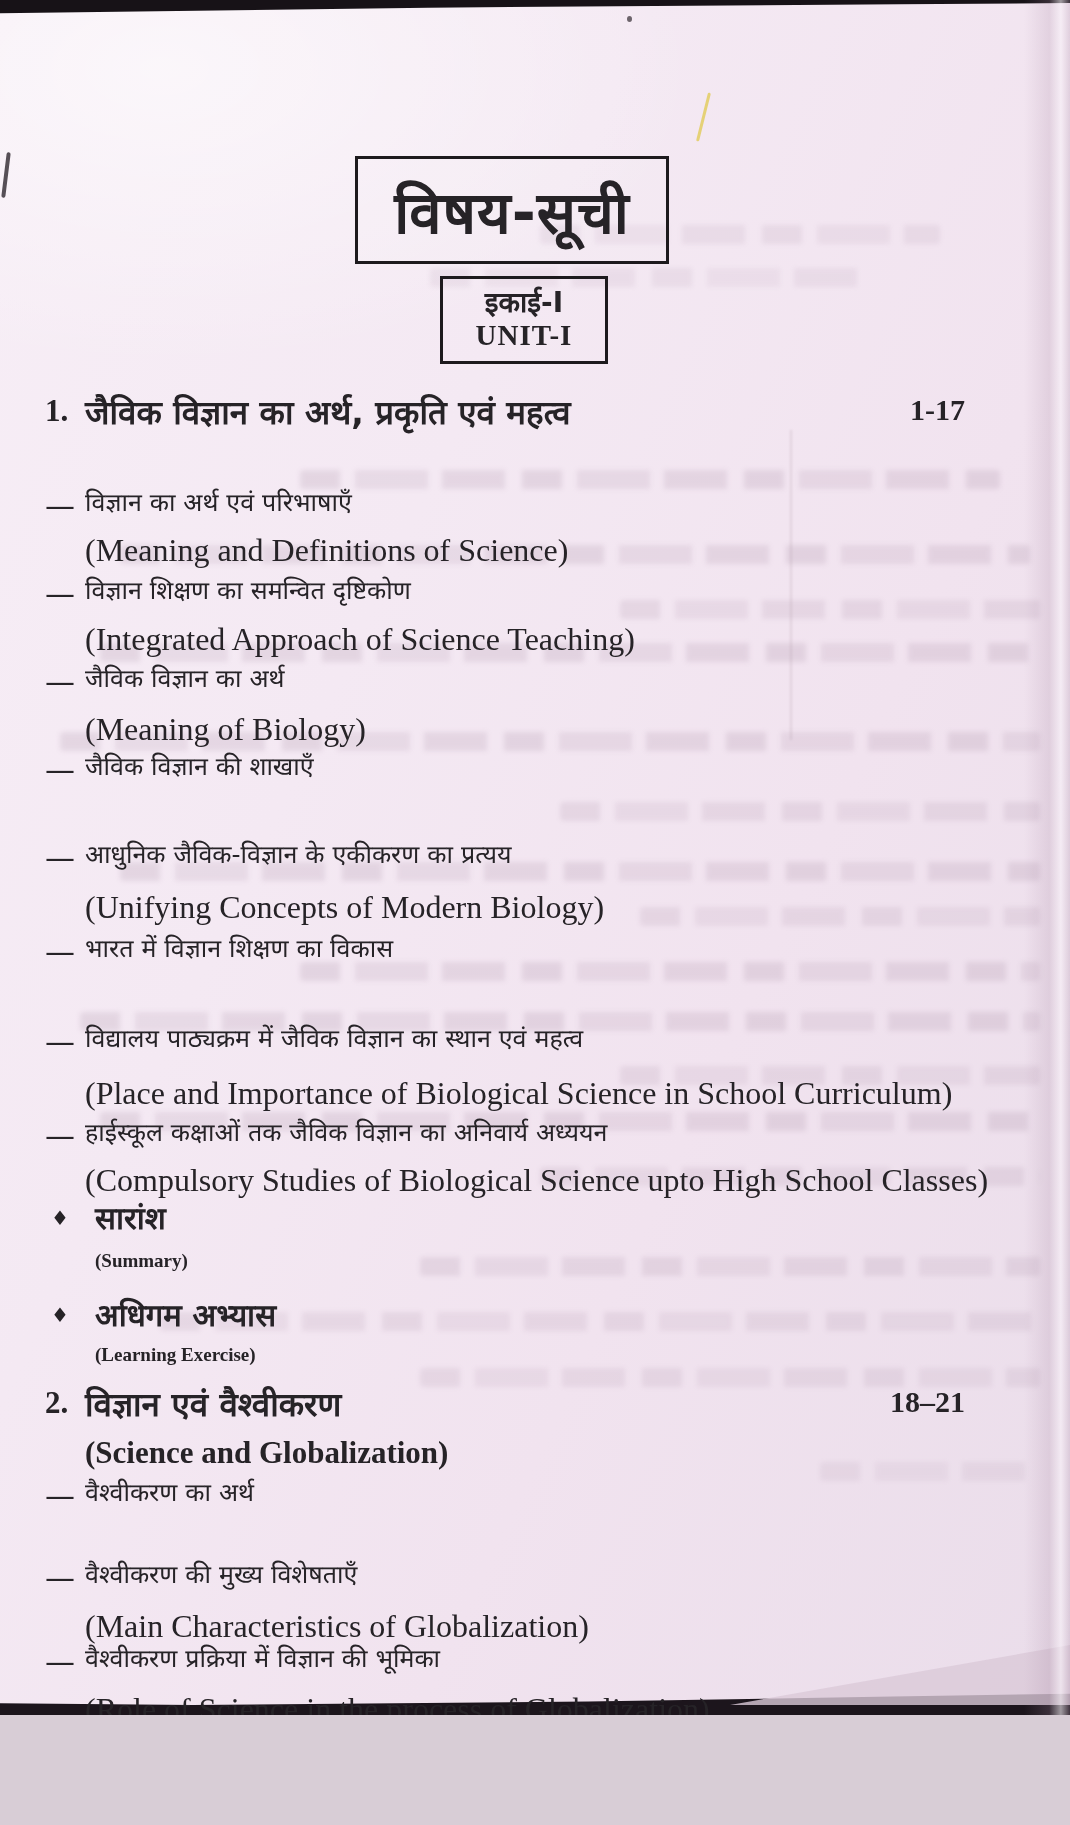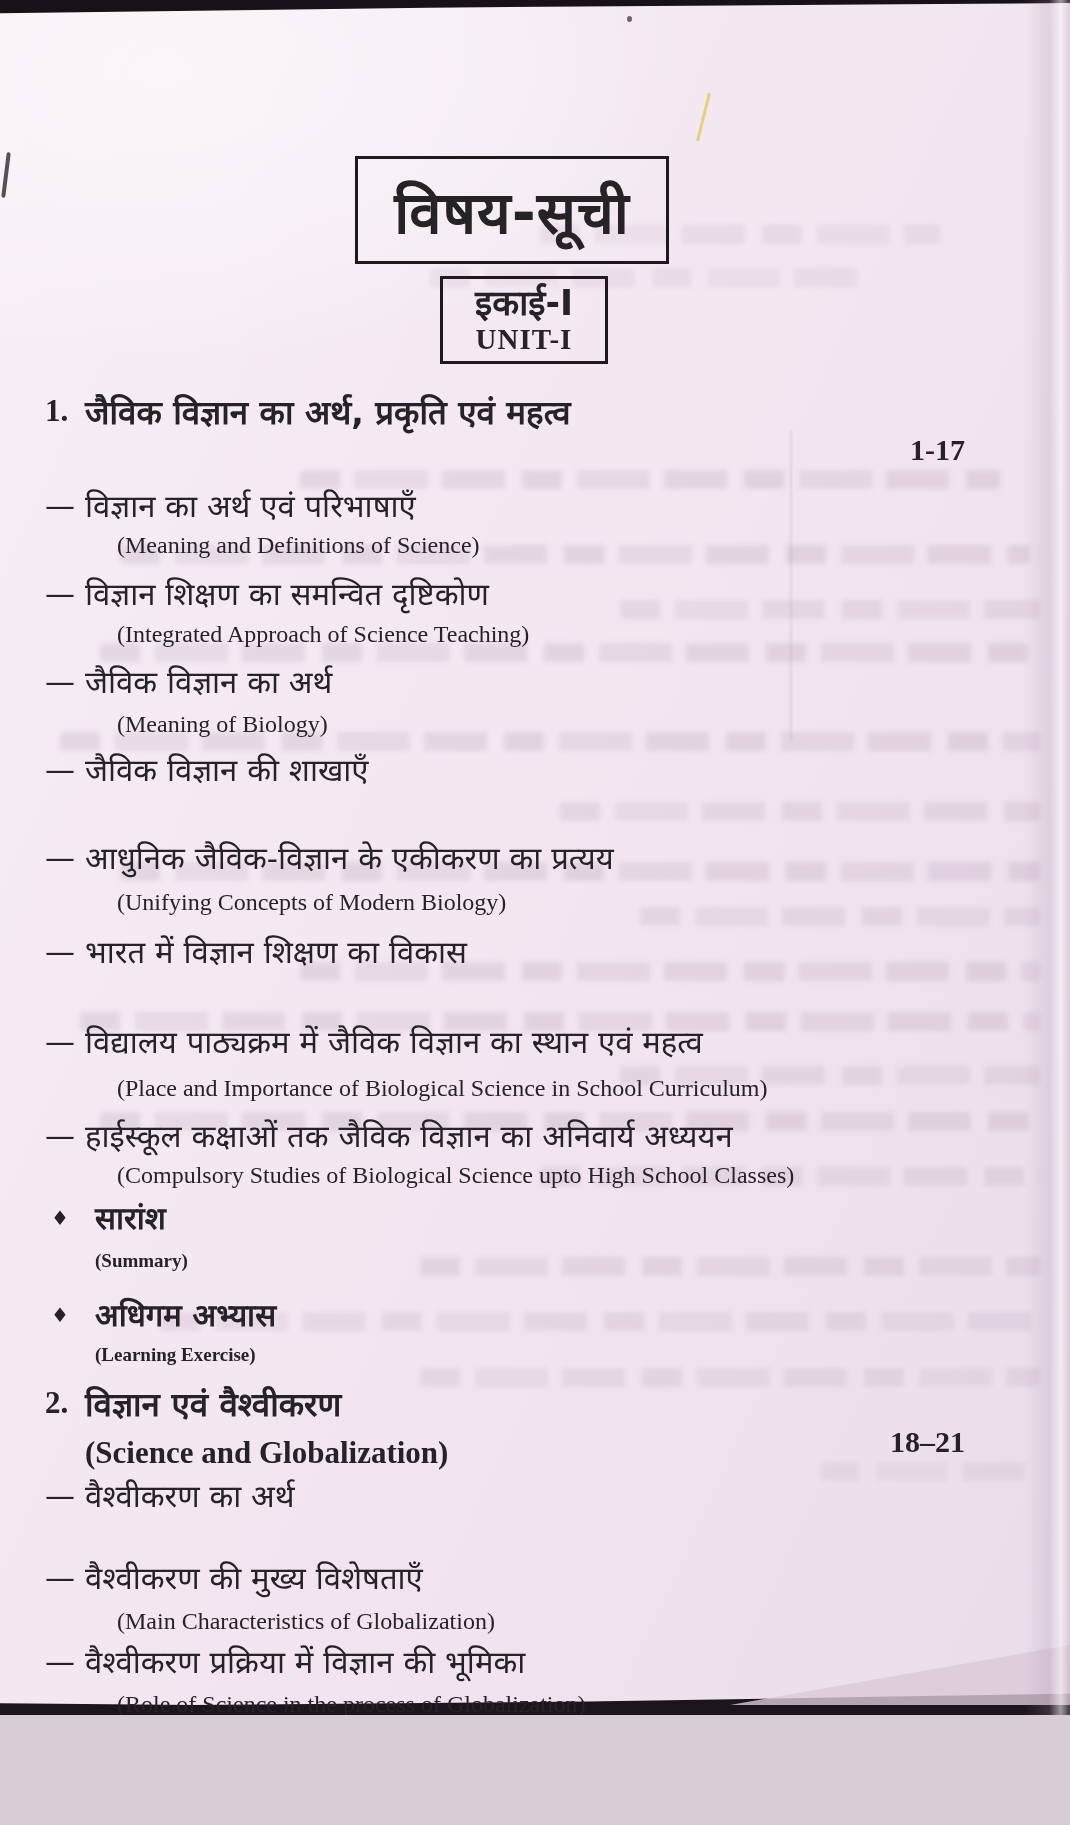--- a/index.html
+++ b/index.html
@@ -28,33 +28,33 @@
     background:repeating-linear-gradient(90deg,
       rgba(148,118,144,.34) 0 40px, rgba(148,118,144,0) 40px 55px,
       rgba(148,118,144,.27) 55px 128px, rgba(148,118,144,0) 128px 142px,
       rgba(148,118,144,.32) 142px 205px, rgba(148,118,144,0) 205px 222px);}
   
   .title-box{position:absolute;left:355px;top:156px;width:308px;height:102px;border:3px solid #1d1a1d;
     display:flex;align-items:center;justify-content:center;background:rgba(255,255,255,.06);}
   .title-box .t{font-size:58px;font-weight:700;letter-spacing:1px;}
   .unit-box{position:absolute;left:440px;top:276px;width:162px;height:82px;border:3px solid #1d1a1d;
     display:flex;flex-direction:column;align-items:center;justify-content:center;line-height:1.15;}
-  .unit-hi{font-size:35px;font-weight:700;}
+  .unit-hi{font-size:28px;font-weight:700;}
   .unit-en{font-family:"Liberation Serif",serif;font-size:29px;font-weight:700;letter-spacing:1px;}
   
   .row{position:absolute;left:45px;right:60px;display:flex;align-items:flex-start;}
   .row .mk{flex:none;width:40px;}
   .row .tx{line-height:1.2;}
-  .row .pg{margin-left:auto;padding-right:45px;font-family:"Liberation Serif",serif;font-weight:700;font-size:30px;flex:none;margin-top:40px;}
+  .row .pg{margin-left:auto;padding-right:45px;font-family:"Liberation Serif",serif;font-weight:700;font-size:30px;flex:none;}
   .h1 .mk{font-size:31px;font-weight:700;font-family:"Liberation Serif",serif;}
   .h1 .tx{font-size:33px;font-weight:700;}
   .e1 .tx{font-family:"Liberation Serif",serif;font-size:31px;font-weight:700;}
   .hi .mk{font-size:30px;}
-  .hi .tx{font-size:31px;}
-  .en .tx{font-family:"Liberation Serif",serif;font-size:24px;margin-left:32px;}
+  .hi .tx{font-size:25px;}
+  .en .tx{font-family:"Liberation Serif",serif;font-size:32px;}
   .hib .mk{font-size:20px;padding-left:6px;padding-top:6px;width:44px;}
   .hib .tx{font-size:31px;font-weight:700;}
   .enb .tx{font-family:"Liberation Serif",serif;font-size:19px;font-weight:700;padding-left:10px;}
 </style>
 </head>
 <body>
 
 <div class="page">
 
   <div class="edge-top"></div>

